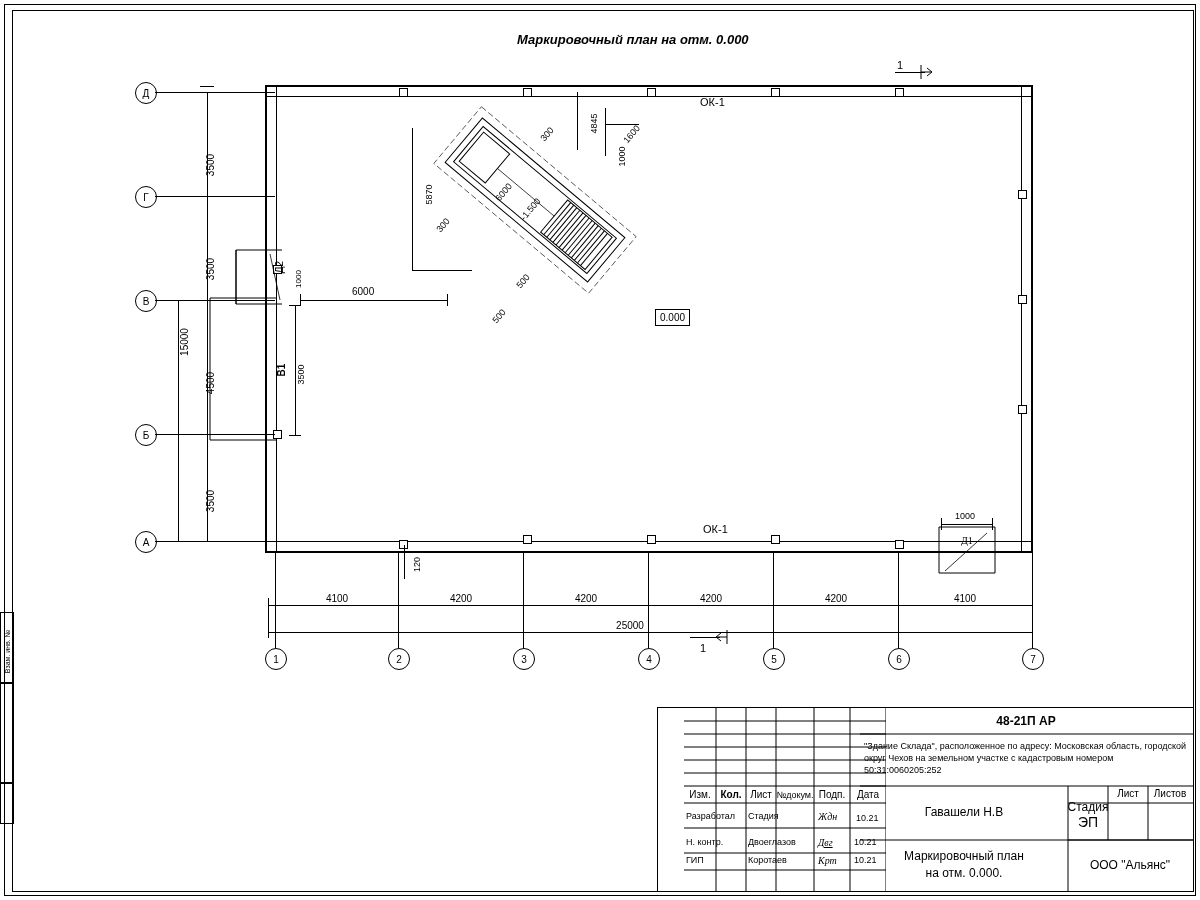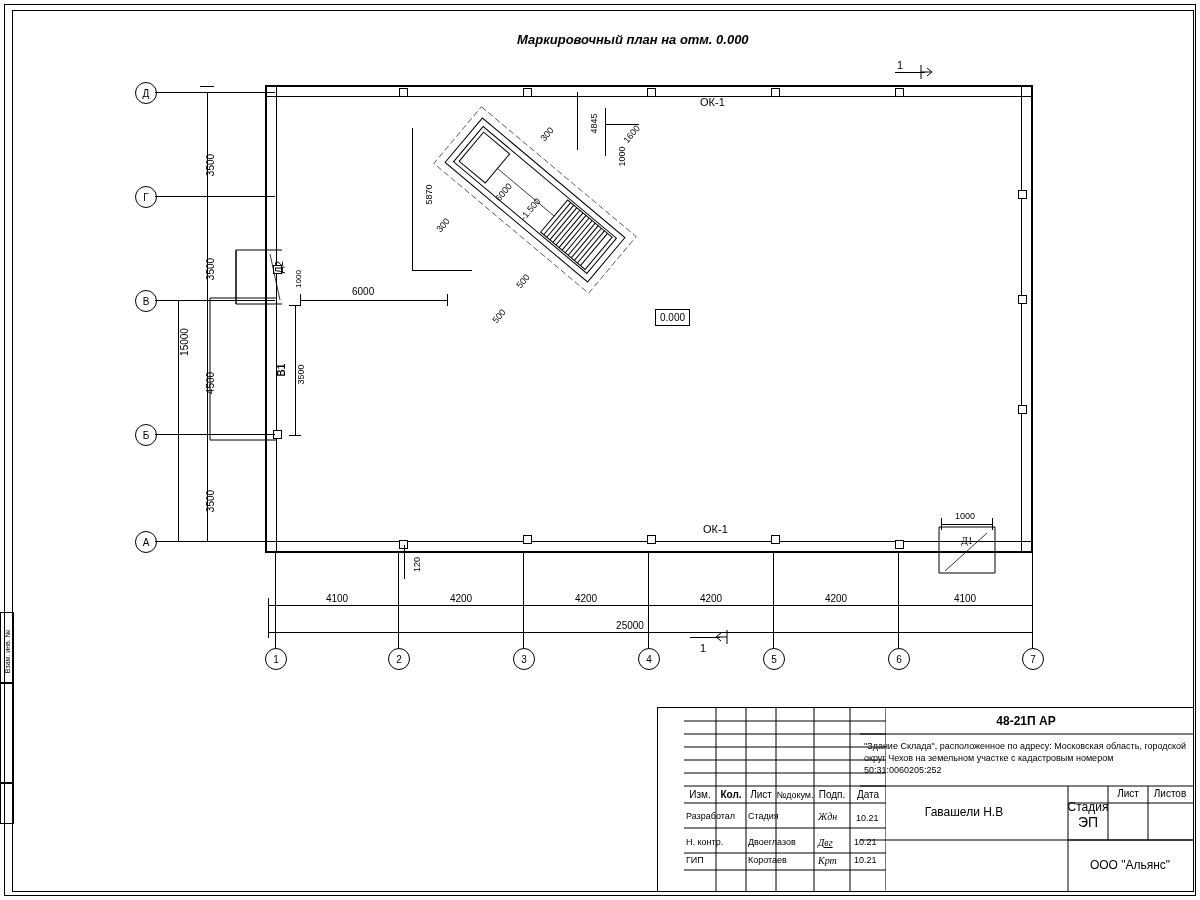--- a/index.html
+++ b/index.html
@@ -304,20 +304,24 @@
           <line x1="208" y1="78" x2="208" y2="183"></line>
           <line x1="208" y1="95" x2="333" y2="95"></line>
           <line x1="208" y1="132" x2="333" y2="132"></line>
           <line x1="248" y1="78" x2="248" y2="132"></line>
           <line x1="288" y1="78" x2="288" y2="132"></line>
         </g>
       </svg>
       <div class="txt c" style="left:166px;top:13px;font-size:12px;font-weight:bold;">48-21П АР</div>
       <div class="abs" style="left:4px;top:32px;width:328px;font-size:9px;line-height:1.35;">"Здание Склада", расположенное по адресу: Московская область, городской округ Чехов на земельном участке с кадастровым номером 50:31:0060205:252</div>
       <div class="txt c" style="left:104px;top:104px;font-size:12px;">Гавашели Н.В</div>
+      <div class="abs" style="left:0;top:140px;width:208px;text-align:center;font-size:12px;line-height:1.4;">
+        <div>Маркировочный план</div>
+        <div>на отм. 0.000.</div>
+      </div>
       <div class="txt c" style="left:228px;top:99px;font-size:12px;">Стадия</div>
       <div class="txt c" style="left:268px;top:86px;font-size:10px;">Лист</div>
       <div class="txt c" style="left:310px;top:86px;font-size:10px;">Листов</div>
       <div class="txt c" style="left:228px;top:114px;font-size:14px;">ЭП</div>
       <div class="txt c" style="left:268px;top:114px;font-size:11px;"></div>
       <div class="txt c" style="left:310px;top:114px;font-size:11px;"></div>
       <div class="txt c" style="left:270px;top:157px;font-size:12px;">ООО "Альянс"</div>
     </div>
   </div>
 

